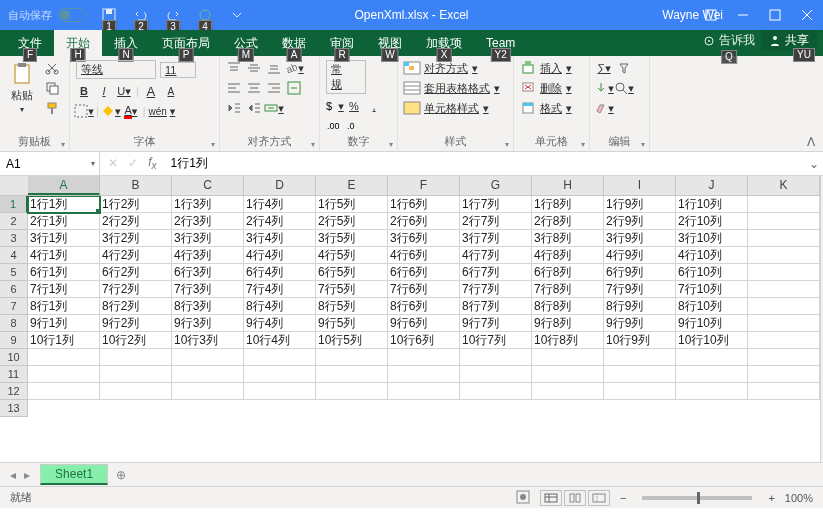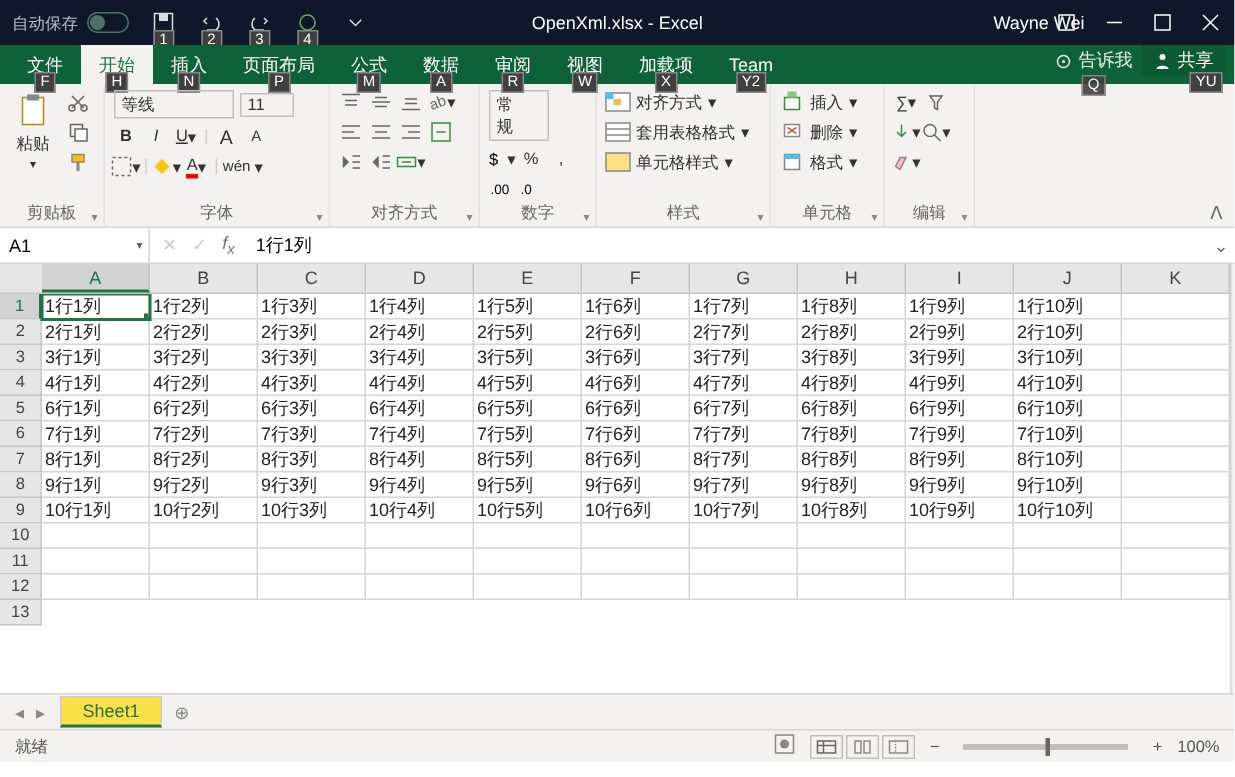--- a/index.html
+++ b/index.html
@@ -1,17 +1,17 @@
 <!DOCTYPE html>
 <html><head>
 <meta charset="utf-8">
 <style>
 * { margin:0; padding:0; box-sizing:border-box; font-family:"Microsoft YaHei","Segoe UI",sans-serif; }
 body { width:823px; height:518px; overflow:hidden; background:#fff; font-size:12px; }
-.titlebar { height:30px; background:#0f172a; display:flex; align-items:center; color:#fff; position:relative; }
+.titlebar { height:30px; background:#3b82f6; display:flex; align-items:center; color:#fff; position:relative; }
 .titlebar .autosave { display:flex; align-items:center; gap:6px; padding-left:8px; font-size:11px; opacity:.7; }
 .toggle { width:28px; height:14px; border:1px solid #6a9b82; border-radius:8px; position:relative; }
 .toggle::after { content:""; position:absolute; width:10px; height:10px; border-radius:50%; background:#6a9b82; top:1px; left:1px; }
 .qat { display:flex; gap:14px; margin-left:14px; }
 .qat-item { width:18px; height:18px; display:flex; align-items:center; justify-content:center; position:relative; }
 .qat-item svg { fill:#fff; opacity:.85; }
 .keytip { position:absolute; top:14px; left:50%; transform:translateX(-50%); background:#404040; color:#fff; font-size:10px; padding:0 3px; border:1px solid #888; line-height:12px; }
 .title-center { position:absolute; left:50%; transform:translateX(-50%); font-size:12px; }
 .title-right { position:absolute; right:100px; font-size:12px; }
 .win-controls { position:absolute; right:0; display:flex; }
@@ -28,21 +28,21 @@
 .tellme { display:flex; align-items:center; gap:4px; position:relative; opacity:.9; }
 .tellme .keytip { top:18px; }
 .ribbon-body { height:96px; background:#f3f2f1; border-bottom:1px solid #d4d4d4; display:flex; }
 .group { border-right:1px solid #e1e1e1; display:flex; flex-direction:column; justify-content:space-between; padding:4px 6px 2px 6px; }
 .group-label { text-align:center; font-size:11px; color:#666; position:relative; }
 .group-label::after { content:"▾"; font-size:8px; position:absolute; right:-2px; bottom:0; color:#888; }
 .group-content { display:flex; gap:6px; align-items:flex-start; font-size:11px; color:#333; }
 .btn-large { display:flex; flex-direction:column; align-items:center; gap:2px; padding:2px 4px; }
 .btn-large .iconbox { width:24px; height:24px; display:flex; align-items:center; justify-content:center; }
 .col { display:flex; flex-direction:column; gap:4px; }
-.row { display:flex; align-items:center; gap:4px; }
+.row { display:flex; align-items:center; gap:4px;text-decoration:underline; }
 .mini-icon { width:16px; height:16px; display:flex; align-items:center; justify-content:center; }
 .mini-icon svg { overflow:visible; }
 .formula-bar { height:24px; border-bottom:1px solid #d4d4d4; display:flex; align-items:center; }
 .namebox { width:100px; border-right:1px solid #d4d4d4; height:100%; display:flex; align-items:center; padding:0 6px; font-size:12px; position:relative; }
 .namebox::after { content:"▾"; position:absolute; right:4px; font-size:8px; color:#666; }
 .fx-controls { display:flex; align-items:center; padding:0 8px; gap:10px; color:#777; }
 .fx-controls span { font-size:12px; }
 .fx-input { flex:1; padding:0 6px; font-size:12px; height:100%; display:flex; align-items:center; }
 .fx-expand { width:18px; display:flex; align-items:center; justify-content:center; color:#666; }
 .sheet-area { height:286px; display:flex; }
@@ -53,21 +53,21 @@
 .rh-col { width:28px; }
 .rh { height:17px; border-bottom:1px solid #c6c6c6; border-right:1px solid #c6c6c6; background:#e6e6e6; text-align:center; font-size:11px; line-height:16px; color:#444; }
 .rh.sel { background:#d2d2d2; color:#217346; border-right:2px solid #217346; }
 .cells { display:flex; flex-direction:column; }
 .cell-row { display:flex; height:17px; }
 .cell { width:72px; height:17px; border-right:1px solid #d4d4d4; border-bottom:1px solid #d4d4d4; padding:0 2px; font-size:12px; line-height:16px; overflow:hidden; white-space:nowrap; color:#222; }
 .cell.selected { outline:2px solid #217346; outline-offset:-1px; background:#fff; position:relative; }
 .cell.selected::after { content:""; position:absolute; right:-3px; bottom:-3px; width:6px; height:6px; background:#217346; }
 .sheet-tabs { height:24px; border-top:1px solid #d4d4d4; display:flex; align-items:center; background:#f3f2f1; font-size:12px; }
 .tab-nav { display:flex; gap:8px; padding:0 10px; color:#888; }
-.tab { padding:2px 14px; background:#fde047; border:1px solid #ccc; border-bottom:2px solid #217346; color:#217346; }
+.tab { padding:2px 14px; background:#86efac; border:1px solid #ccc; border-bottom:2px solid #217346; color:#217346; }
 .tab-add { margin-left:8px; color:#888; }
 .statusbar { height:22px; background:#f3f2f1; border-top:1px solid #d4d4d4; display:flex; align-items:center; justify-content:space-between; padding:0 10px; font-size:11px; color:#555; }
 .status-right { display:flex; align-items:center; gap:10px; }
 .view-btns { display:flex; gap:2px; }
 .vb { width:22px; height:16px; border:1px solid #c0c0c0; display:flex; align-items:center; justify-content:center; }
 .zoom-slider { width:110px; height:4px; background:#c0c0c0; position:relative; margin:0 6px; }
 .zoom-slider::after { content:""; position:absolute; left:50%; top:-4px; width:3px; height:12px; background:#666; }
 .exp-dn { width:18px; text-align:center; color:#888; border-left:1px solid #d4d4d4; }
 .collapse-btn { width:20px; display:flex; align-items:center; justify-content:center; color:#666; margin-left:auto; padding-right:4px; align-self:flex-end; margin-bottom:2px; }
 </style>

